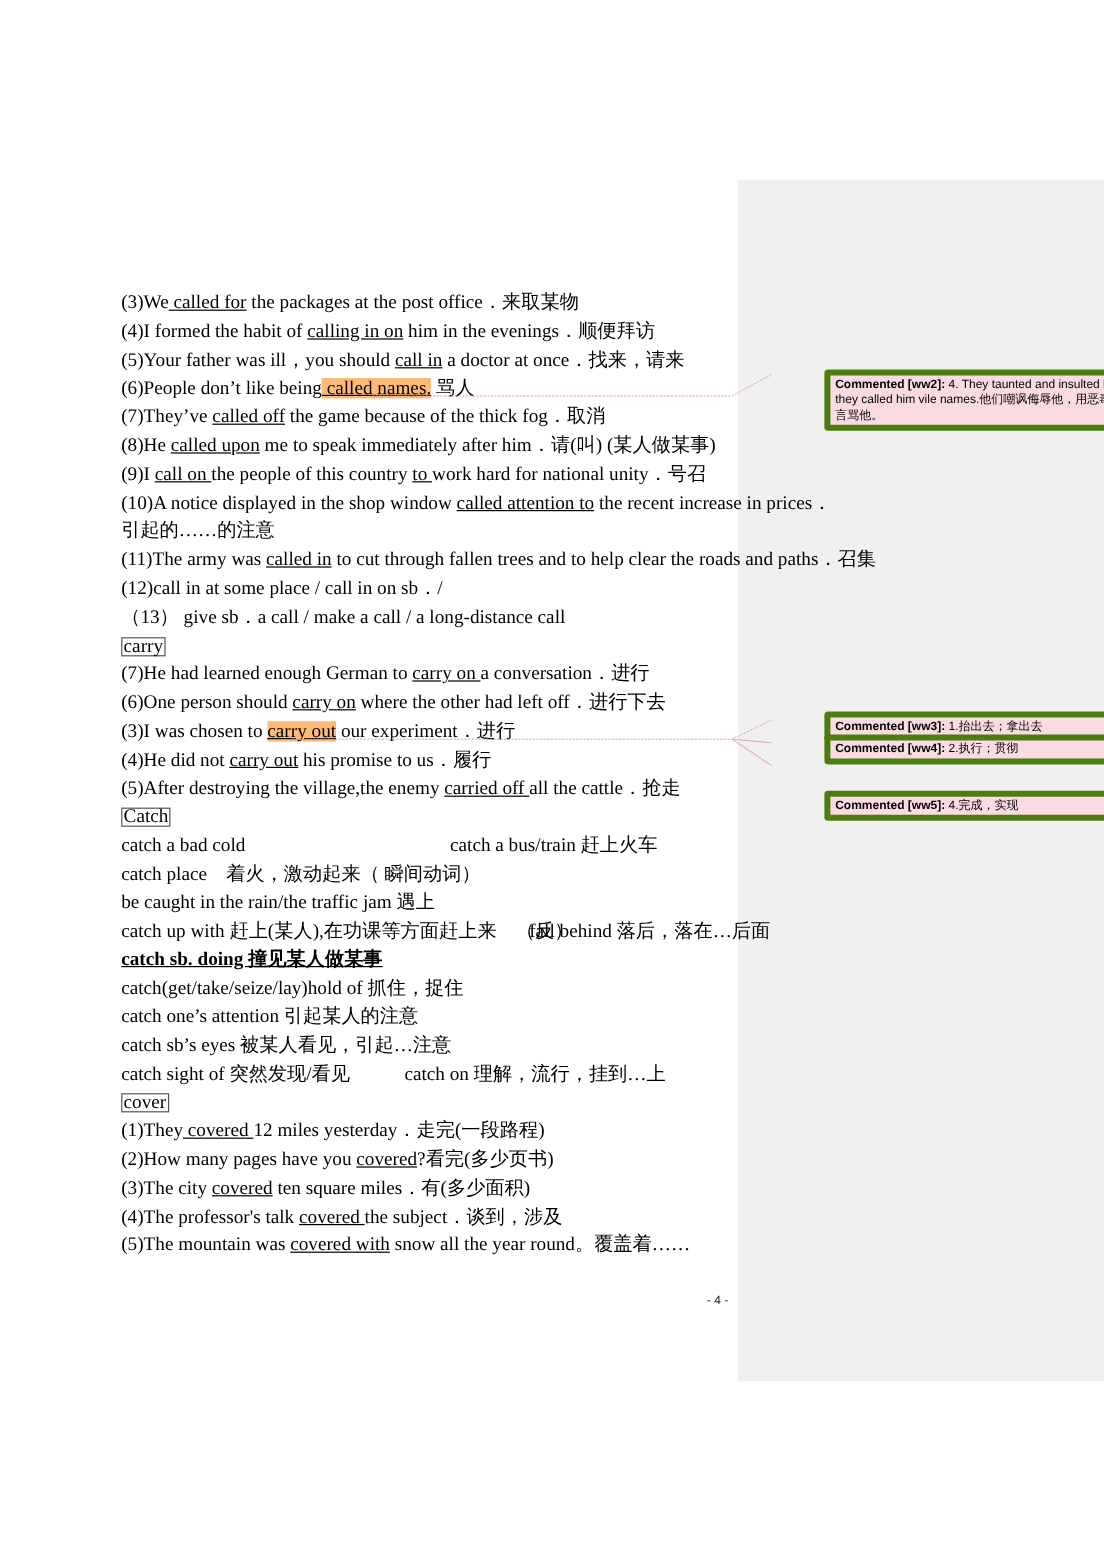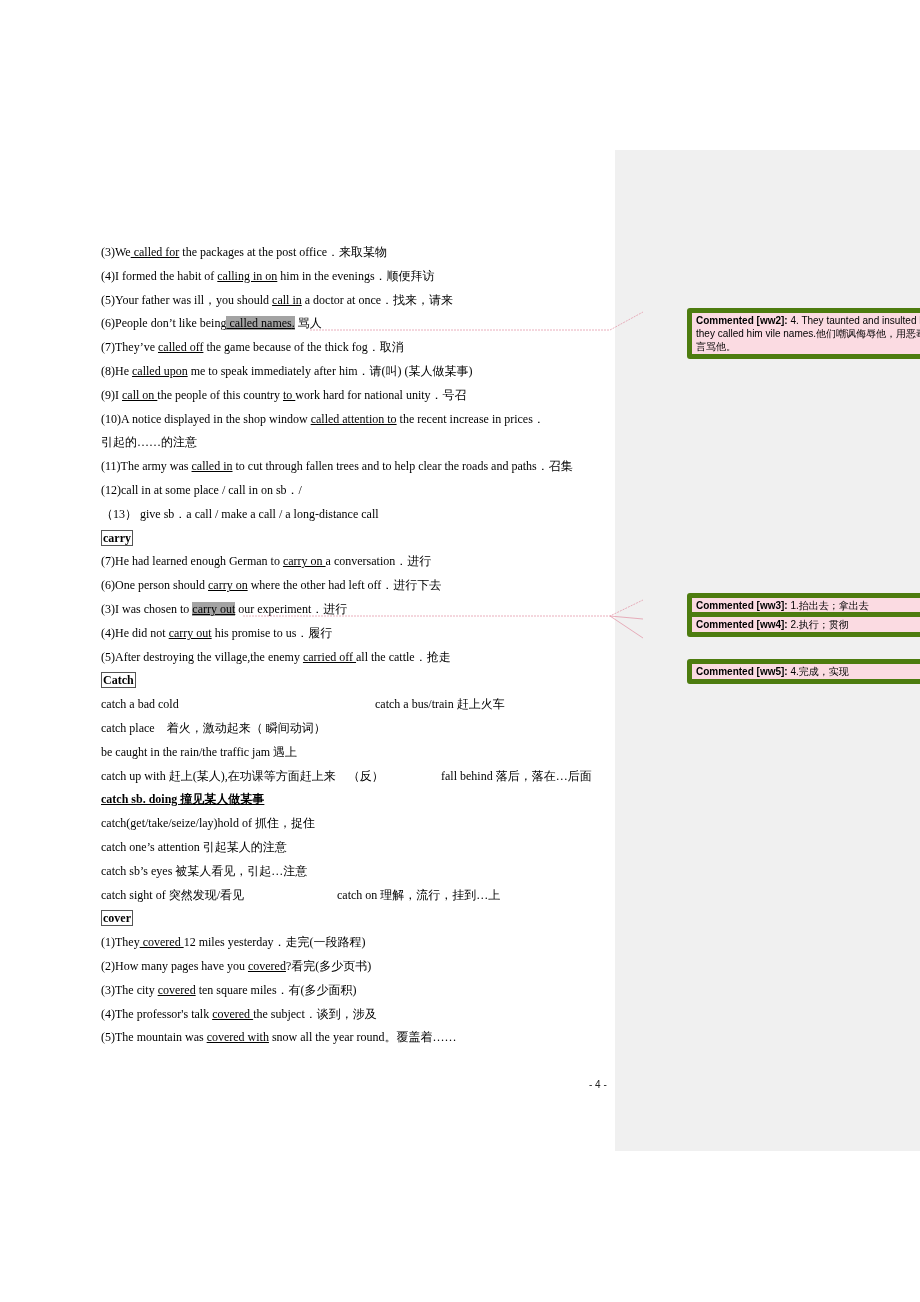--- a/index.html
+++ b/index.html
@@ -10,28 +10,28 @@
       color: #000;
     }
     .comment-pane {
       position: absolute; left: 615px; top: 150px; width: 305px; height: 1001px;
       background: #f0f0f0;
     }
     .doc-body {
       position: absolute; left: 101px; top: 241px; width: 520px;
     }
     .line {
-      height: 23.8px; line-height: 23.8px; font-size: 12px; white-space: nowrap;
+      height: 23.8px; line-height: 23.8px; font-size: 16px; white-space: nowrap;
       position: relative;
     }
     .line .seg { }
     .u { text-decoration: underline; }
-    .hl { background: #a3a3a3; text-decoration: underline; }
+    .hl { background: #fdba74; text-decoration: underline; }
     .boxed {
-      font-weight: bold; border: 1px solid #555; padding: 0 1px;
+      font-weight: normal; border: 1px solid #555; padding: 0 1px;
       display: inline-block; line-height: 14px;
     }
     .bold-u { font-weight: bold; text-decoration: underline; }
     .tab-col { position: absolute; }
     .page-number {
       position: absolute; left: 589px; top: 1079px; font-size: 10px;
       font-family: "Liberation Sans", sans-serif; color: #222;
     }
     .comment {
       position: absolute; left: 643px; width: 272px;

